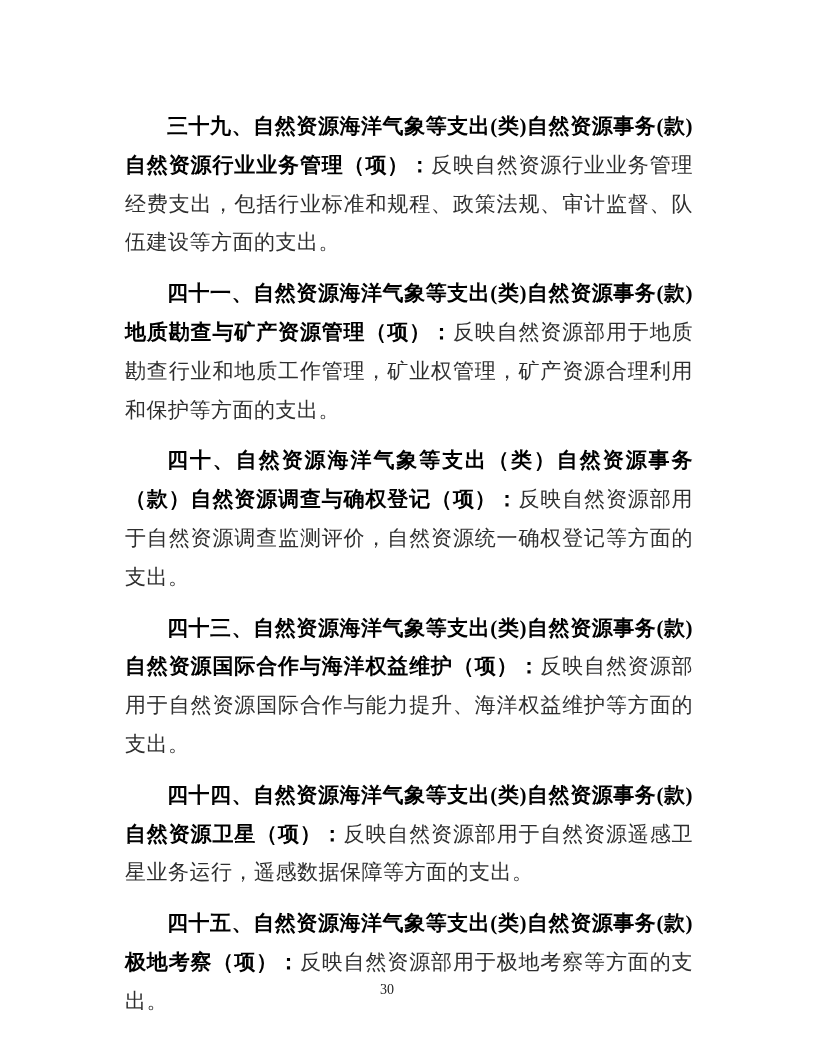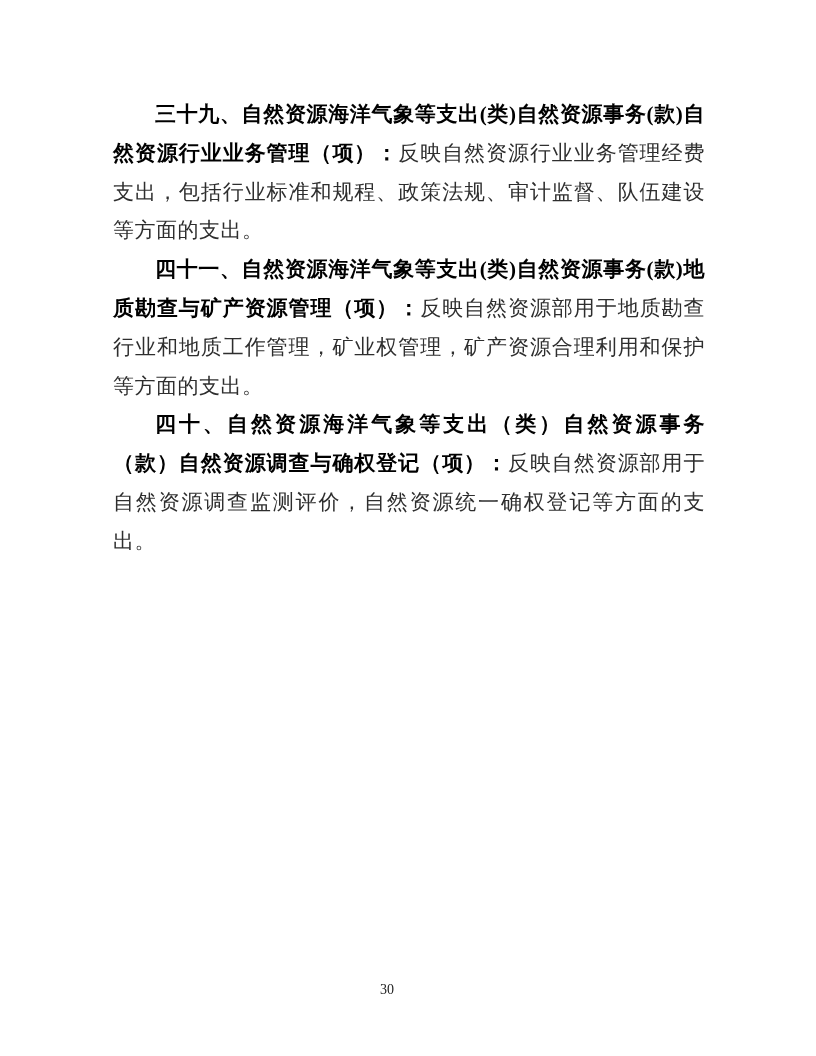--- a/index.html
+++ b/index.html
@@ -16,21 +16,21 @@
     inset: 0;
     background: #ffffff;
   }
   .content {
     position: absolute;
     left: 113px;
     top: 95px;
     width: 592px;
   }
   .content p {
-    margin: 0;
+    margin: 12px;
     padding: 0;
     font-size: 21px;
     line-height: 38.8px;
     color: #2e2e2e;
     text-align: justify;
     text-indent: 2em;
     letter-spacing: 0.5px;
   }
   .content p b {
     color: #000000;
@@ -56,22 +56,25 @@
 
   <div class="content">
 
     <p><b>三十九、自然资源海洋气象等支出(类)自然资源事务(款)自然资源行业业务管理（项）：</b><span>反映自然资源行业业务管理经费支出，包括行业标准和规程、政策法规、审计监督、队伍建设等方面的支出。</span></p>
 
     <p><b>四十一、自然资源海洋气象等支出(类)自然资源事务(款)地质勘查与矿产资源管理（项）：</b><span>反映自然资源部用于地质勘查行业和地质工作管理，矿业权管理，矿产资源合理利用和保护等方面的支出。</span></p>
 
     <p><b>四十、自然资源海洋气象等支出（类）自然资源事务（款）自然资源调查与确权登记（项）：</b><span>反映自然资源部用于自然资源调查监测评价，自然资源统一确权登记等方面的支出。</span></p>
 
 
+    <p><b>四十三、自然资源海洋气象等支出(类)自然资源事务(款)自然资源国际合作与海洋权益维护（项）：</b><span>反映自然资源部用于自然资源国际合作与能力提升、海洋权益维护等方面的支出。</span></p>
 
+    <p><b>四十四、自然资源海洋气象等支出(类)自然资源事务(款)自然资源卫星（项）：</b><span>反映自然资源部用于自然资源遥感卫星业务运行，遥感数据保障等方面的支出。</span></p>
 
+    <p><b>四十五、自然资源海洋气象等支出(类)自然资源事务(款)极地考察（项）：</b><span>反映自然资源部用于极地考察等方面的支出。</span></p>
 
   </div>
 
   <div class="footer">
     <span>30</span>
   </div>
 
 </div>
 
 </body></html>

